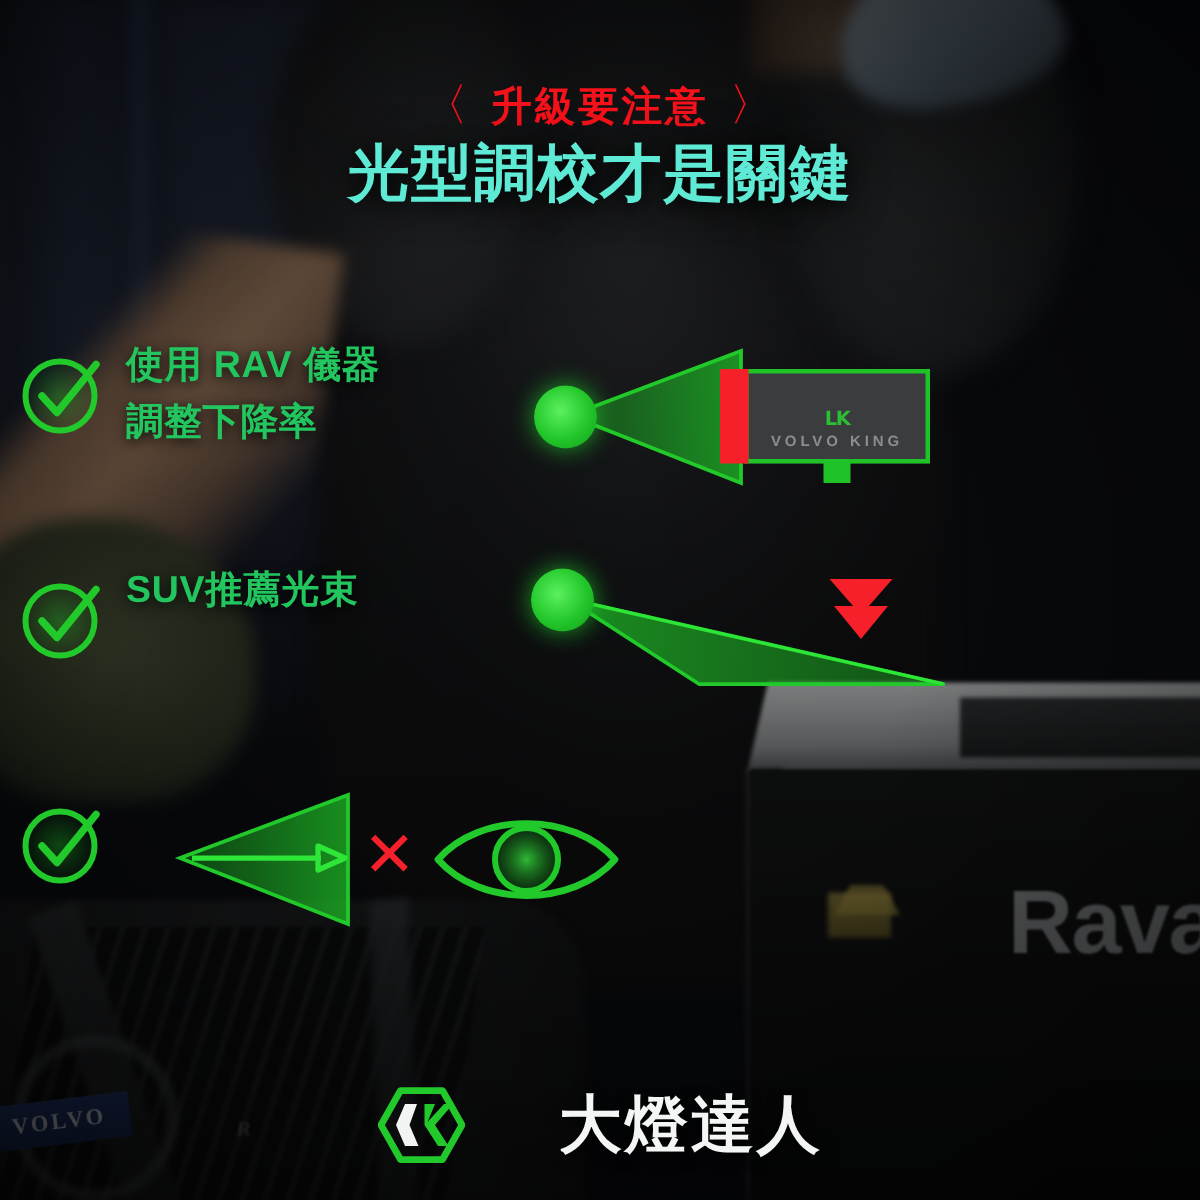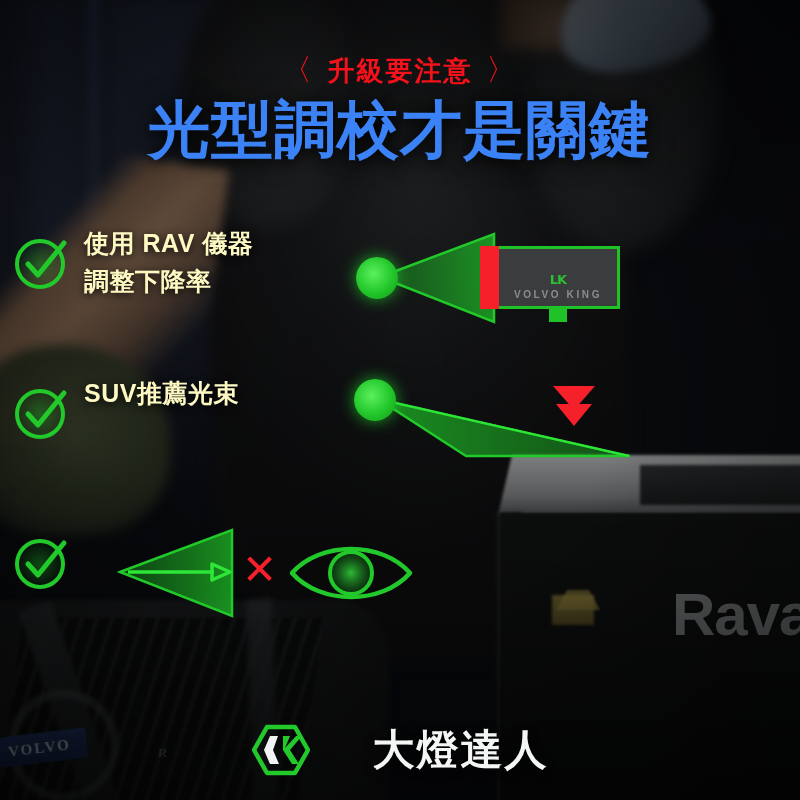--- a/index.html
+++ b/index.html
@@ -232,22 +232,22 @@
     font-weight: bold;
     letter-spacing: 2px;
     white-space: nowrap;
   }
   .eyebrow .brk { font-weight: normal; font-size: 30px; padding: 0 4px; }
 
   .headline {
     position: absolute;
     top: 88px; left: 0; right: 0;
     text-align: center;
-    color: #3b82f6;
-    font-size: 62px;
+    color: #5eead4;
+    font-size: 41px;
     font-weight: bold;
     letter-spacing: 1px;
     text-shadow: 0 3px 14px rgba(0,0,0,.85), 0 0 26px rgba(0,0,0,.6);
   }
 
   
   .rows { position: absolute; top: 224px; left: 0; width: 800px; }
   .row {
     position: relative;
     height: 150px;
@@ -256,21 +256,21 @@
   }
   .check-wrap {
     width: 84px;
     display: flex;
     justify-content: center;
     padding-top: 6px;
     flex: none;
   }
   .row-text {
     padding-top: 0px;
-    color: #fef9c3;
+    color: #22c55e;
     font-size: 25px;
     font-weight: bold;
     line-height: 1.52;
     letter-spacing: .5px;
     text-shadow: 0 2px 9px rgba(0,0,0,.9);
     width: 260px;
     flex: none;
   }
   .row-text .l2 { display: block; }
 

